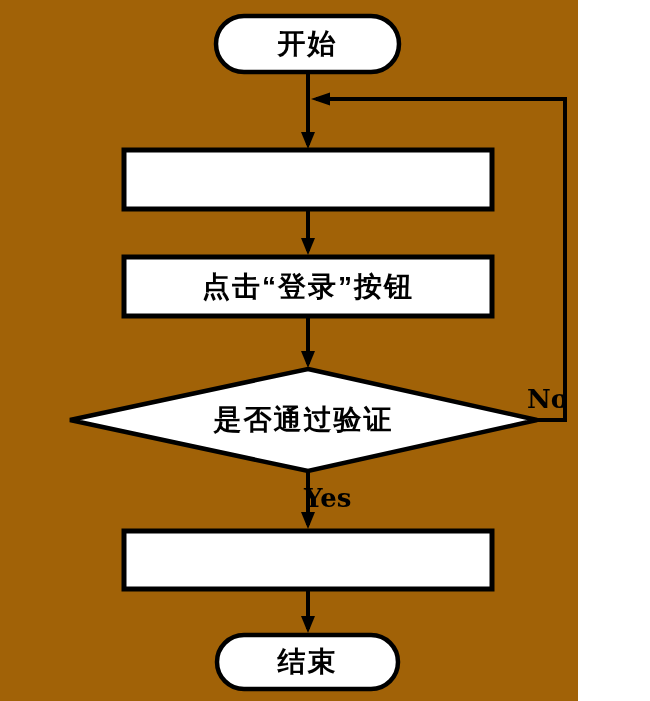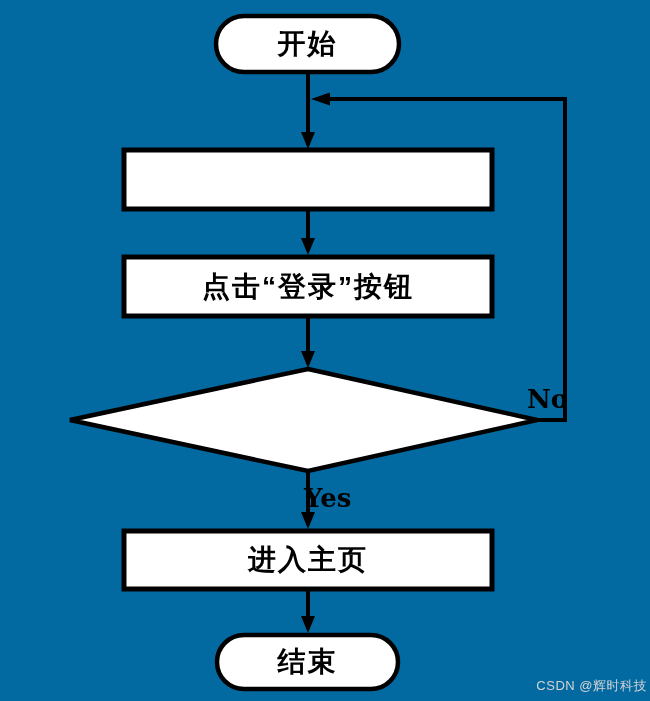--- a/index.html
+++ b/index.html
@@ -1,20 +1,20 @@
 <!DOCTYPE html>
 <html><head>
 <meta charset="utf-8">
 <style>
   html, body { margin: 0; padding: 0; background: #ffffff; }
   .canvas {
     position: relative;
-    width: 650px;
+    width: 578px;
     height: 701px;
-    background: #0369a1;
+    background: #a16207;
     font-family: "Liberation Sans", "DejaVu Sans", sans-serif;
     overflow: hidden;
   }
   .layer { position: absolute; left: 0; top: 0; }
   .node-label {
     position: absolute;
     display: flex;
     align-items: center;
     justify-content: center;
     font-weight: 700;
@@ -79,24 +79,23 @@
     <polygon points="301,616 315,616 308,633" fill="#000000"></polygon>
 
     <rect x="217" y="635" width="181" height="54" rx="27" ry="27" fill="#ffffff" stroke="#000000" stroke-width="4.5"></rect>
   </svg>
 
   <div class="node-label" style="left:216px; top:16px; width:183px; height:56px;">开始</div>
 
 
   <div class="node-label" style="left:124px; top:257px; width:368px; height:59px;text-align:right;">点击“登录”按钮</div>
 
+  <div class="node-label" style="left:70px; top:369px; width:467px; height:102px;">是否通过验证</div>
 
-  <div class="node-label" style="left:124px; top:531px; width:368px; height:58px;">进入主页</div>
 
   <div class="node-label" style="left:217px; top:635px; width:181px; height:54px;">结束</div>
 
   <div class="edge-label" style="left:304px; top:483px;">Yes</div>
 
   <div class="edge-label" style="left:527px; top:384px;">No</div>
 
-  <div class="watermark">CSDN @辉时科技</div>
 
 </div>
 
 </body></html>

